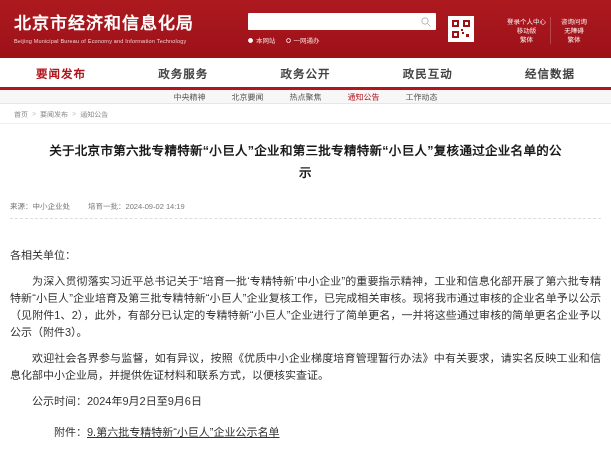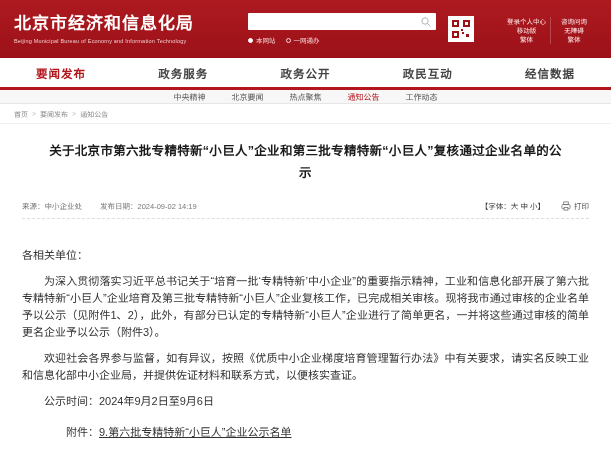--- a/index.html
+++ b/index.html
@@ -112,21 +112,21 @@
   .crumb {
     height:20px; display:flex; align-items:center;
     padding:0 14px; font-size:7px; color:#888;
     border-bottom:1px solid #efefef;
     gap:4px;
   }
   .crumb a { color:#888; text-decoration:none; }
   .crumb .sep { color:#bbb; }
 
   
-  .wrap { padding:0 22px; }
+  .wrap { padding:0 10px; }
   .title {
     margin:16px auto 0;
     max-width:520px;
     text-align:center;
     font-size:12.5px; font-weight:bold; color:#1a1a1a;
     line-height:22px;
     letter-spacing:.3px;
   }
   .meta {
     margin-top:16px;
@@ -240,36 +240,21 @@
 
 <div class="wrap">
 
   <div class="title">关于北京市第六批专精特新“小巨人”企业和第三批专精特新“小巨人”复核通过企业名单的公示</div>
 
   <div class="meta">
     <span>
       <span>来源：</span><span>中小企业处</span>
     </span>
     <span>
-      <span>发布日期：</span><span>2024-09-02 14:19</span>
-    </span>
-    <span class="right">
-      <span class="fontsize">
-        <b>【字体：</b><b>大</b>&nbsp;<b>中</b>&nbsp;<b>小</b><b>】</b>
-      </span>
-      <span class="print">
-        <span>
-          <svg viewBox="0 0 11 11" width="10" height="10" aria-hidden="true">
-            <rect x="3" y="1" width="5" height="3" fill="none" stroke="#666" stroke-width=".8"></rect>
-            <rect x="1" y="4" width="9" height="4.5" rx="1" fill="none" stroke="#666" stroke-width=".8"></rect>
-            <rect x="3.4" y="7" width="4.2" height="3" fill="#fff" stroke="#666" stroke-width=".8"></rect>
-          </svg>
-        </span>
-        <span>打印</span>
-      </span>
+      <span>培育一批：</span><span>2024-09-02 14:19</span>
     </span>
   </div>
 
   <div class="body">
     <p>各相关单位：</p>
     <p class="ind">为深入贯彻落实习近平总书记关于“培育一批‘专精特新’中小企业”的重要指示精神，工业和信息化部开展了第六批专精特新“小巨人”企业培育及第三批专精特新“小巨人”企业复核工作，已完成相关审核。现将我市通过审核的企业名单予以公示（见附件1、2），此外，有部分已认定的专精特新“小巨人”企业进行了简单更名，一并将这些通过审核的简单更名企业予以公示（附件3）。</p>
     <p class="ind">欢迎社会各界参与监督，如有异议，按照《优质中小企业梯度培育管理暂行办法》中有关要求，请实名反映工业和信息化部中小企业局，并提供佐证材料和联系方式，以便核实查证。</p>
     <p class="ind">公示时间：2024年9月2日至9月6日</p>
 
     <div class="attach">

